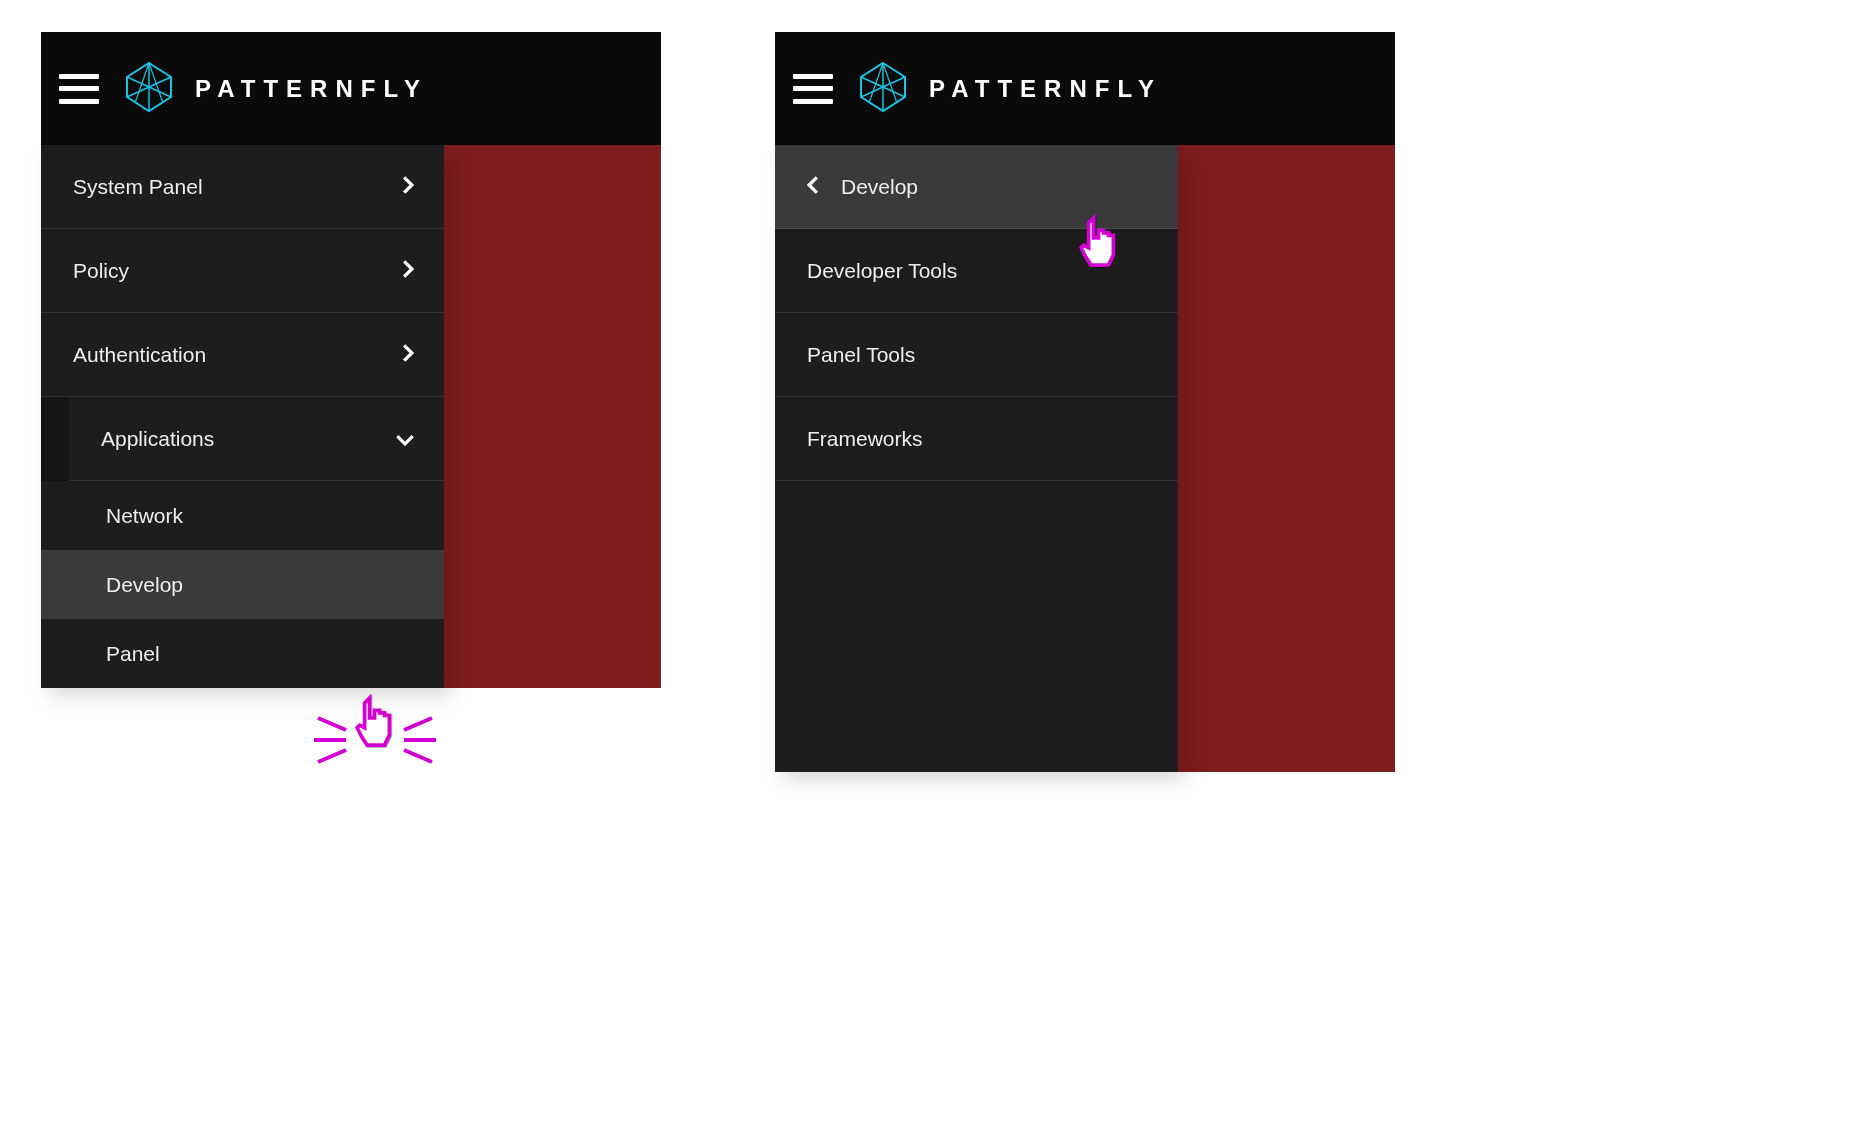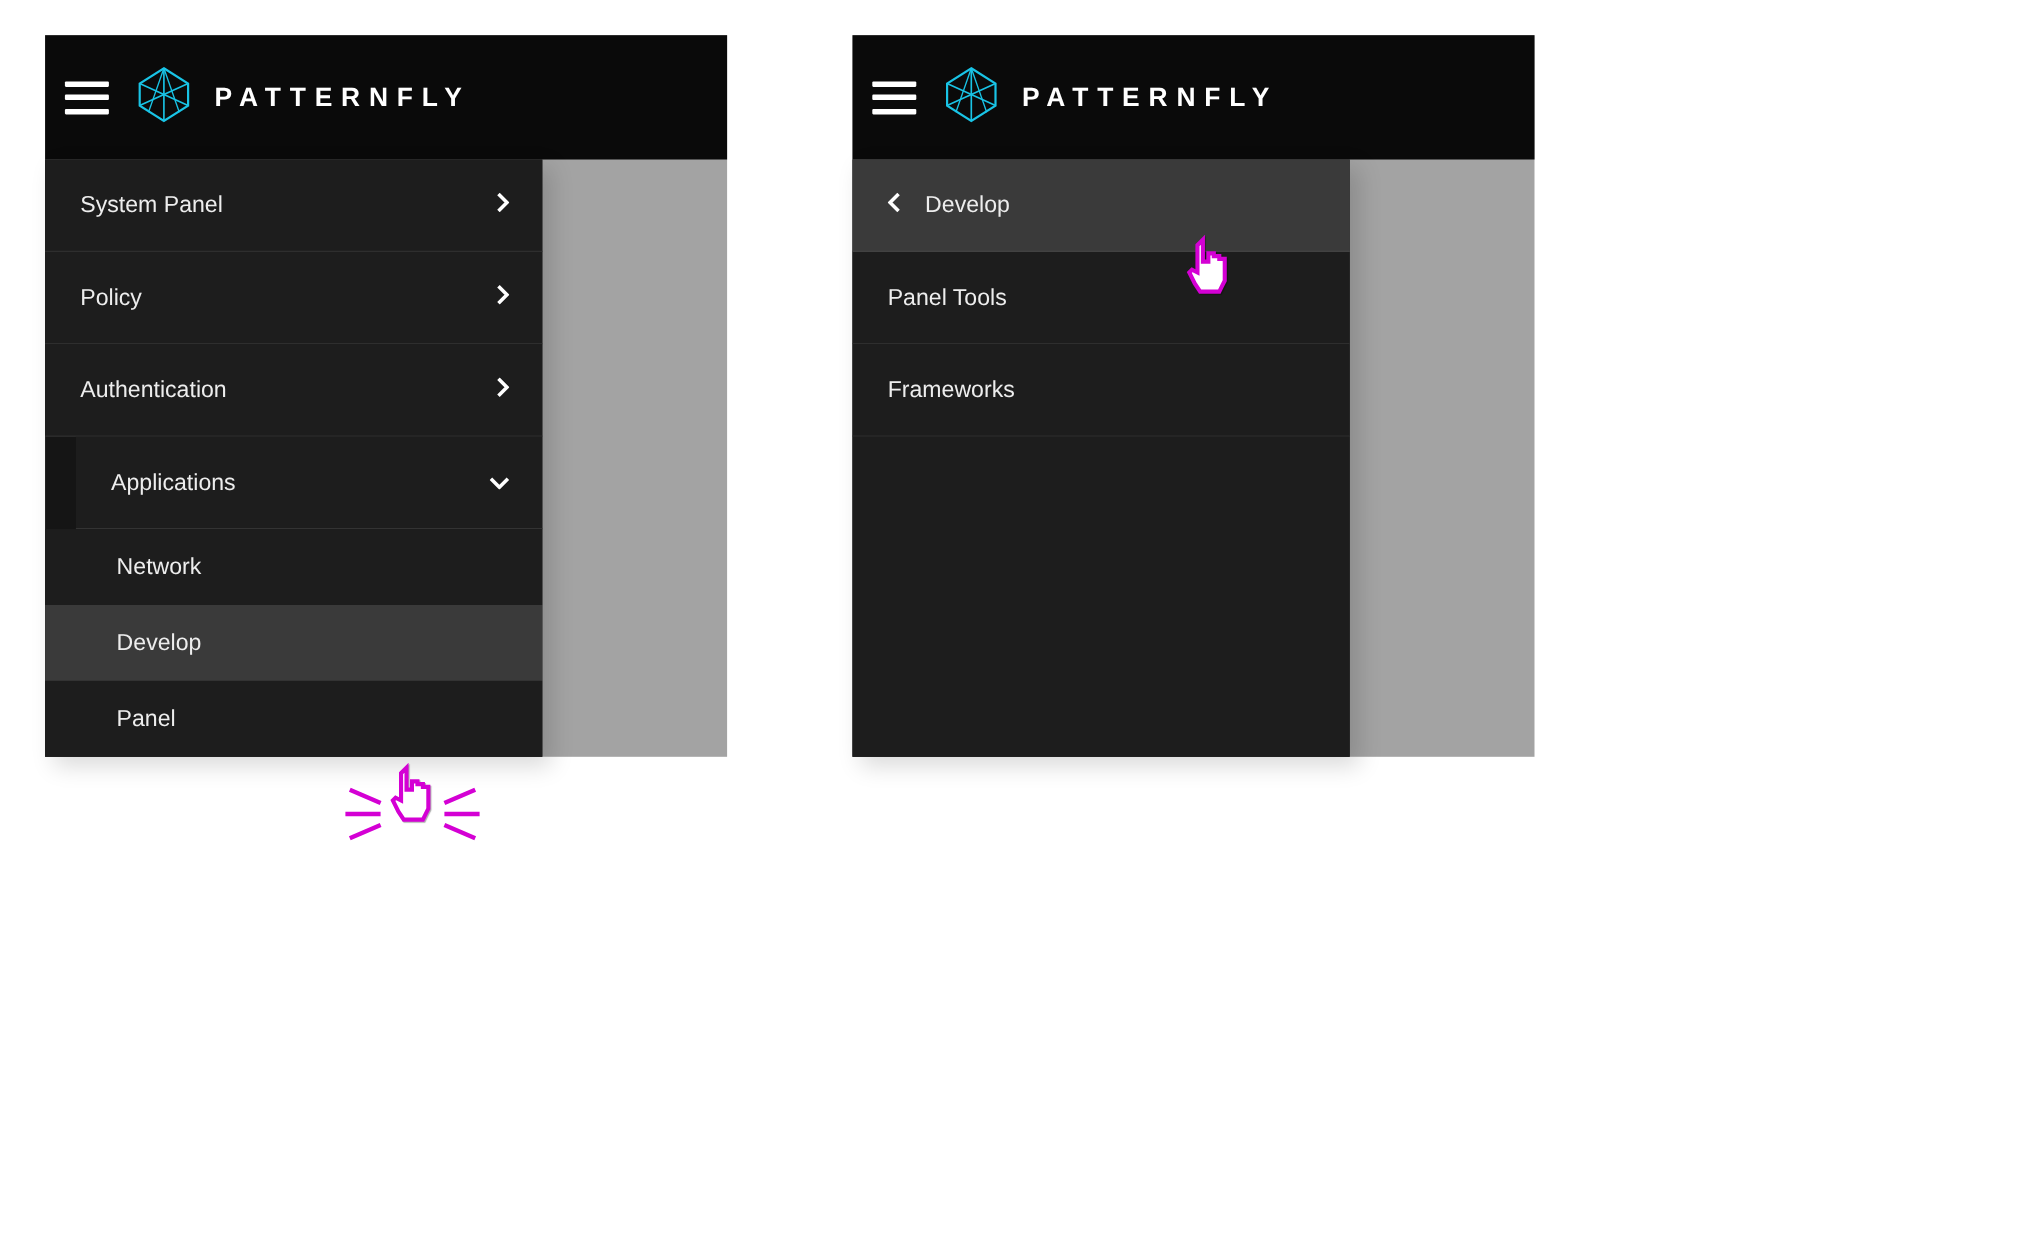--- a/index.html
+++ b/index.html
@@ -9,21 +9,21 @@
     }
     body {
       font-family: -apple-system, BlinkMacSystemFont, "Segoe UI", Helvetica, Arial, sans-serif;
       background: #ffffff;
       width: 1856px;
       height: 1128px;
       position: relative;
     }
     .panel {
       position: absolute;
-      background: #a3a3a3;
+      background: #7f1d1d;
     }
     .panel-left {
       left: 41px;
       top: 32px;
       width: 620px;
     }
     .panel-right {
       left: 775px;
       top: 32px;
       width: 620px;
@@ -58,21 +58,21 @@
       width: 56px;
       height: 56px;
     }
     .logo-text {
       color: #ffffff;
       font-weight: 600;
       font-size: 24px;
       letter-spacing: 8px;
     }
     .sidebar {
-      width: 452px;
+      width: 403px;
       background: #151515;
       box-shadow: 8px 8px 20px rgba(0,0,0,0.15);
       text-align: center;
     }
     .nav-item {
       height: 84px;
       display: flex;
       align-items: center;
       justify-content: space-between;
       padding: 0 30px 0 32px;
@@ -254,20 +254,23 @@
   <div class="sidebar">
     <div class="drill-header">
       <span class="chevron">
         <svg viewBox="0 0 8 14">
             <path d="M7 1 L1 7 L7 13" stroke="#ffffff" stroke-width="2.5" fill="none"></path>
           </svg>
       </span>
       <span>Develop</span>
     </div>
     <div class="sub-nav-item">
+      <span>Developer Tools</span>
+    </div>
+    <div class="sub-nav-item">
       <span>Panel Tools</span>
     </div>
     <div class="sub-nav-item">
       <span>Frameworks</span>
     </div>
     <div class="sidebar-spacer" style="height:291px;"></div>
   </div>
 </div>
 
 <div class="cursor-pointer" style="left:1076px; top:213px;">

